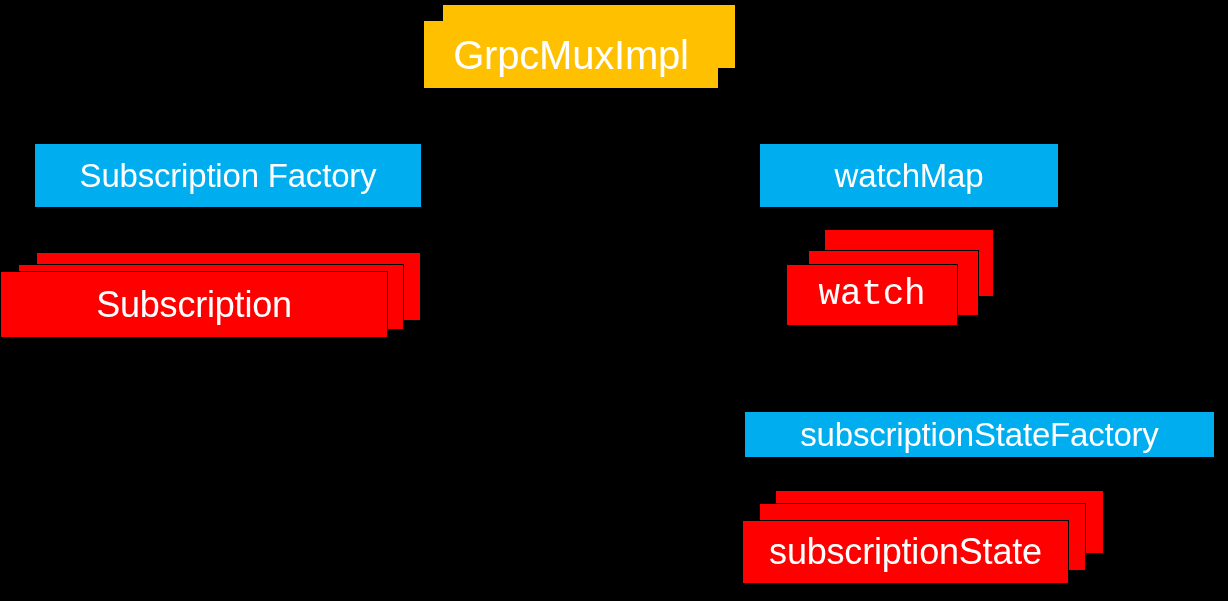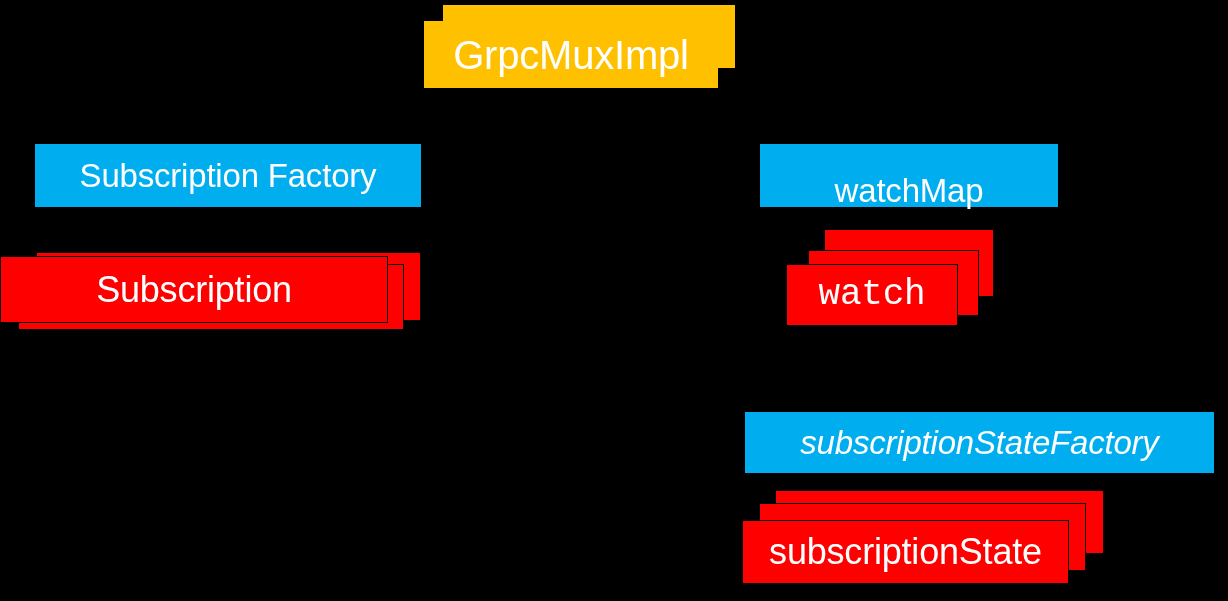--- a/index.html
+++ b/index.html
@@ -52,51 +52,49 @@
   
   #subscription-back {
     left: 36px; top: 252px; width: 385px; height: 69px;
     background: var(--red);
   }
   #subscription-mid {
     left: 18px; top: 264px; width: 386px; height: 66px;
     background: var(--red);
   }
   #subscription-front {
-    left: 0px; top: 256px; width: 388px; height: 67px;
+    left: 0px; top: 271px; width: 388px; height: 67px;
     background: var(--red);
     font-size: 36px;
   }
   
   #watchmap {
     left: 760px; top: 144px; width: 298px; height: 63px;
     background: var(--blue);
     font-size: 33px;
-    align-items: flex-end;
   }
   
   #watch-back {
     left: 824px; top: 229px; width: 170px; height: 68px;
     background: var(--red);
   }
   #watch-mid {
     left: 808px; top: 250px; width: 171px; height: 66px;
     background: var(--red);
   }
   #watch-front {
     left: 786px; top: 264px; width: 172px; height: 62px;
     background: var(--red);
     font-size: 36px;
   }
   
   #subscription-state-factory {
-    left: 745px; top: 412px; width: 469px; height: 61px;
+    left: 745px; top: 412px; width: 469px; height: 45px;
     background: var(--blue);
     font-size: 33px;
-    font-style: italic;
   }
   
   #subscription-state-back {
     left: 775px; top: 490px; width: 329px; height: 64px;
     background: var(--red);
   }
   #subscription-state-mid {
     left: 759px; top: 503px; width: 327px; height: 68px;
     background: var(--red);
   }

